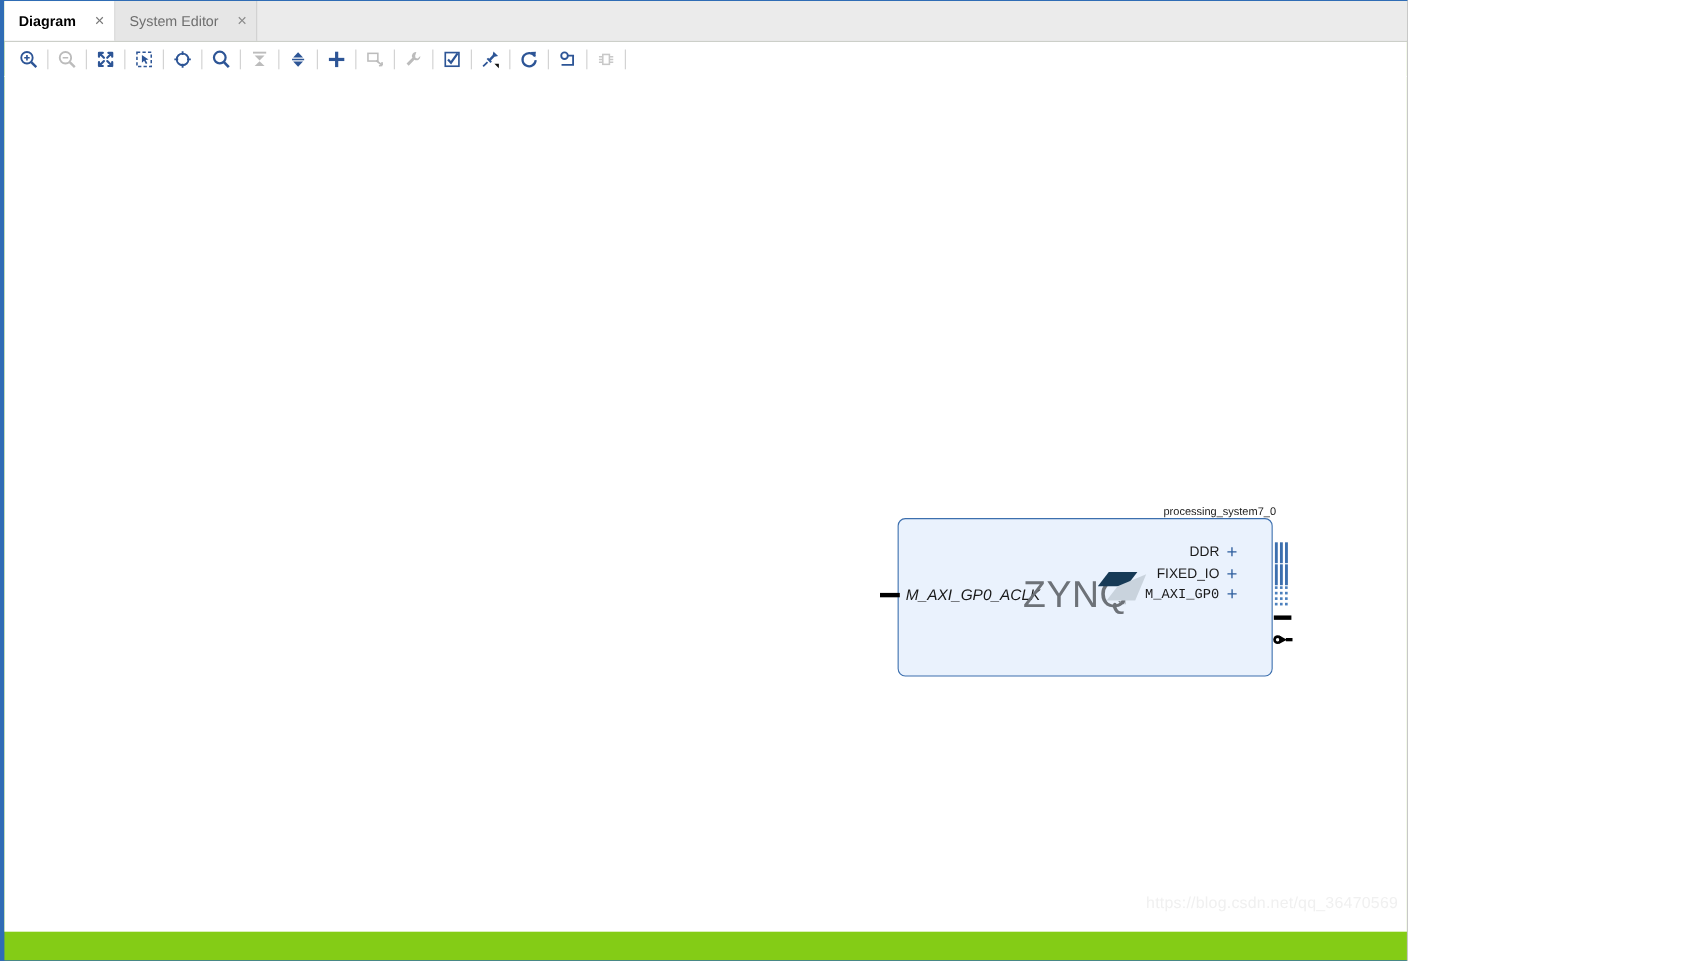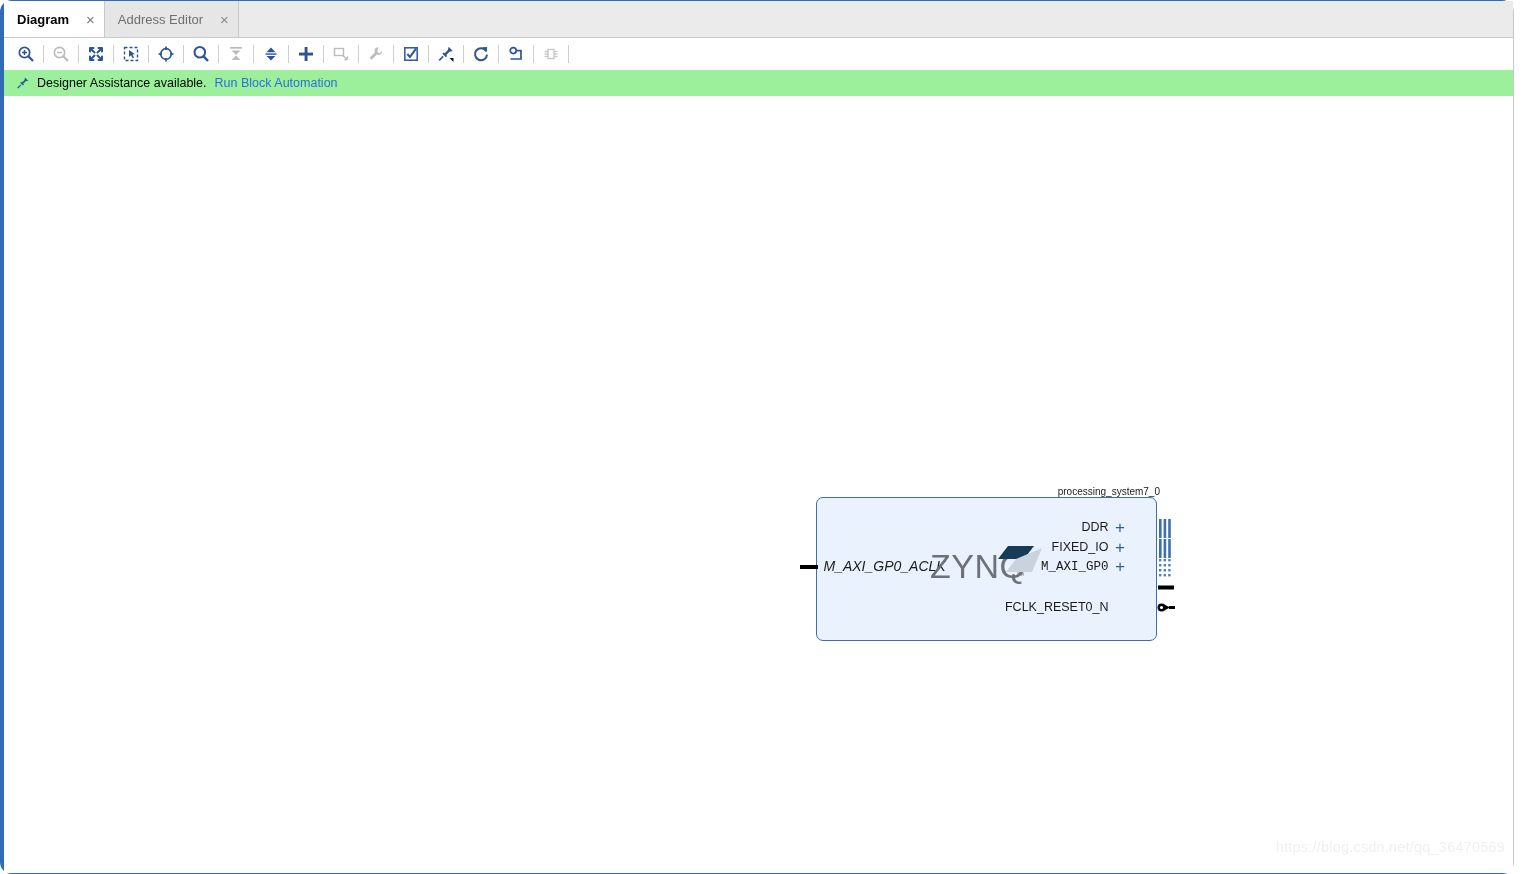--- a/index.html
+++ b/index.html
@@ -6,27 +6,26 @@
   html, body {
     margin: 0; padding: 0;
     width: 1533px; height: 874px;
     overflow: hidden;
     font-family: "Liberation Sans", sans-serif;
     background: #ffffff;
   }
 
   #app {
     position: relative;
-    width: 1514px; height: 874px;
+    width: 1280px; height: 874px;
     background: #84cc16;
     border-left: 4px solid #2f6cb5;
     border-top: 1px solid #2f6cb5;
     border-right: 1px solid #c8c8c8;
     border-bottom: 1px solid #2f6cb5;
-    border-radius: 12px;
   }
 
   
   .tabbar {
     position: relative;
     height: 37px;
     background: #ebebeb;
     display: flex;
     align-items: stretch;
     border-bottom: 1px solid #c9c9c9;
@@ -220,21 +219,21 @@
 <body>
 
 <div id="app">
 
   <div class="tabbar">
     <div class="tab active">
       <span class="tab-label">Diagram</span>
       <span class="tab-close">×</span>
     </div>
     <div class="tab">
-      <span class="tab-label">Address Editor</span>
+      <span class="tab-label">System Editor</span>
       <span class="tab-close">×</span>
     </div>
     <div class="tabbar-filler"></div>
   </div>
 
   <div class="toolbar">
 
     <div class="tbtn" title="Zoom In">
       <svg width="18" height="18" viewBox="0 0 18 18">
           <circle cx="7.5" cy="7.5" r="5.2" fill="none" stroke="#2d5596" stroke-width="1.7"></circle>
@@ -373,30 +372,20 @@
         <line x1="2.5" y1="9" x2="6" y2="9"></line>
         <line x1="2.5" y1="11.5" x2="6" y2="11.5"></line>
         <line x1="12" y1="6.5" x2="15.5" y2="6.5"></line>
         <line x1="12" y1="9" x2="15.5" y2="9"></line>
         <line x1="12" y1="11.5" x2="15.5" y2="11.5"></line>
       </svg>
     </div>
     <div class="tsep"></div>
   </div>
 
-  <div class="banner">
-    <span class="banner-icon">
-      <svg width="14" height="14" viewBox="0 0 18 18">
-        <path d="M11.6 1.8 L15.8 6 L12.6 6.7 L9.3 9.9 L10.2 10.9 L8.9 12.2 L5.4 8.7 L6.7 7.4 L7.7 8.3 L10.9 5.0 Z" fill="#2d5596"></path>
-        <line x1="6.2" y1="11.4" x2="2.2" y2="15.4" stroke="#2d5596" stroke-width="1.6"></line>
-      </svg>
-    </span>
-    <span class="banner-text">Designer Assistance available.</span>
-    <span class="banner-link">Run Block Automation</span>
-  </div>
 
   <div class="canvas">
 
     <div class="ipblock-wrap">
 
       <div class="ipblock-title">processing_system7_0</div>
 
       <div class="ipblock-body">
 
         <div class="ipblock-rect"></div>
@@ -423,24 +412,20 @@
           <span class="rport-label">FIXED_IO</span>
           <span class="rport-plus">+</span>
         </div>
 
         <div class="rport" style="top:60px; width:367px;font-family:Liberation Mono, monospace;">
           <span class="rport-label">M_AXI_GP0</span>
           <span class="rport-plus">+</span>
         </div>
 
 
-        <div class="rport" style="top:100px; width:367px;">
-          <span class="rport-label">FCLK_RESET0_N</span>
-          <span class="rport-spacer"></span>
-        </div>
 
         <div class="conn-area">
           <svg width="22" height="144" viewBox="0 0 22 144">
 
             <g>
               <rect x="2" y="22" width="2.6" height="19" fill="#3c6fae"></rect>
               <rect x="6.6" y="22" width="2.6" height="19" fill="#3c6fae"></rect>
               <rect x="11.2" y="22" width="2.6" height="19" fill="#3c6fae"></rect>
             </g>
 

